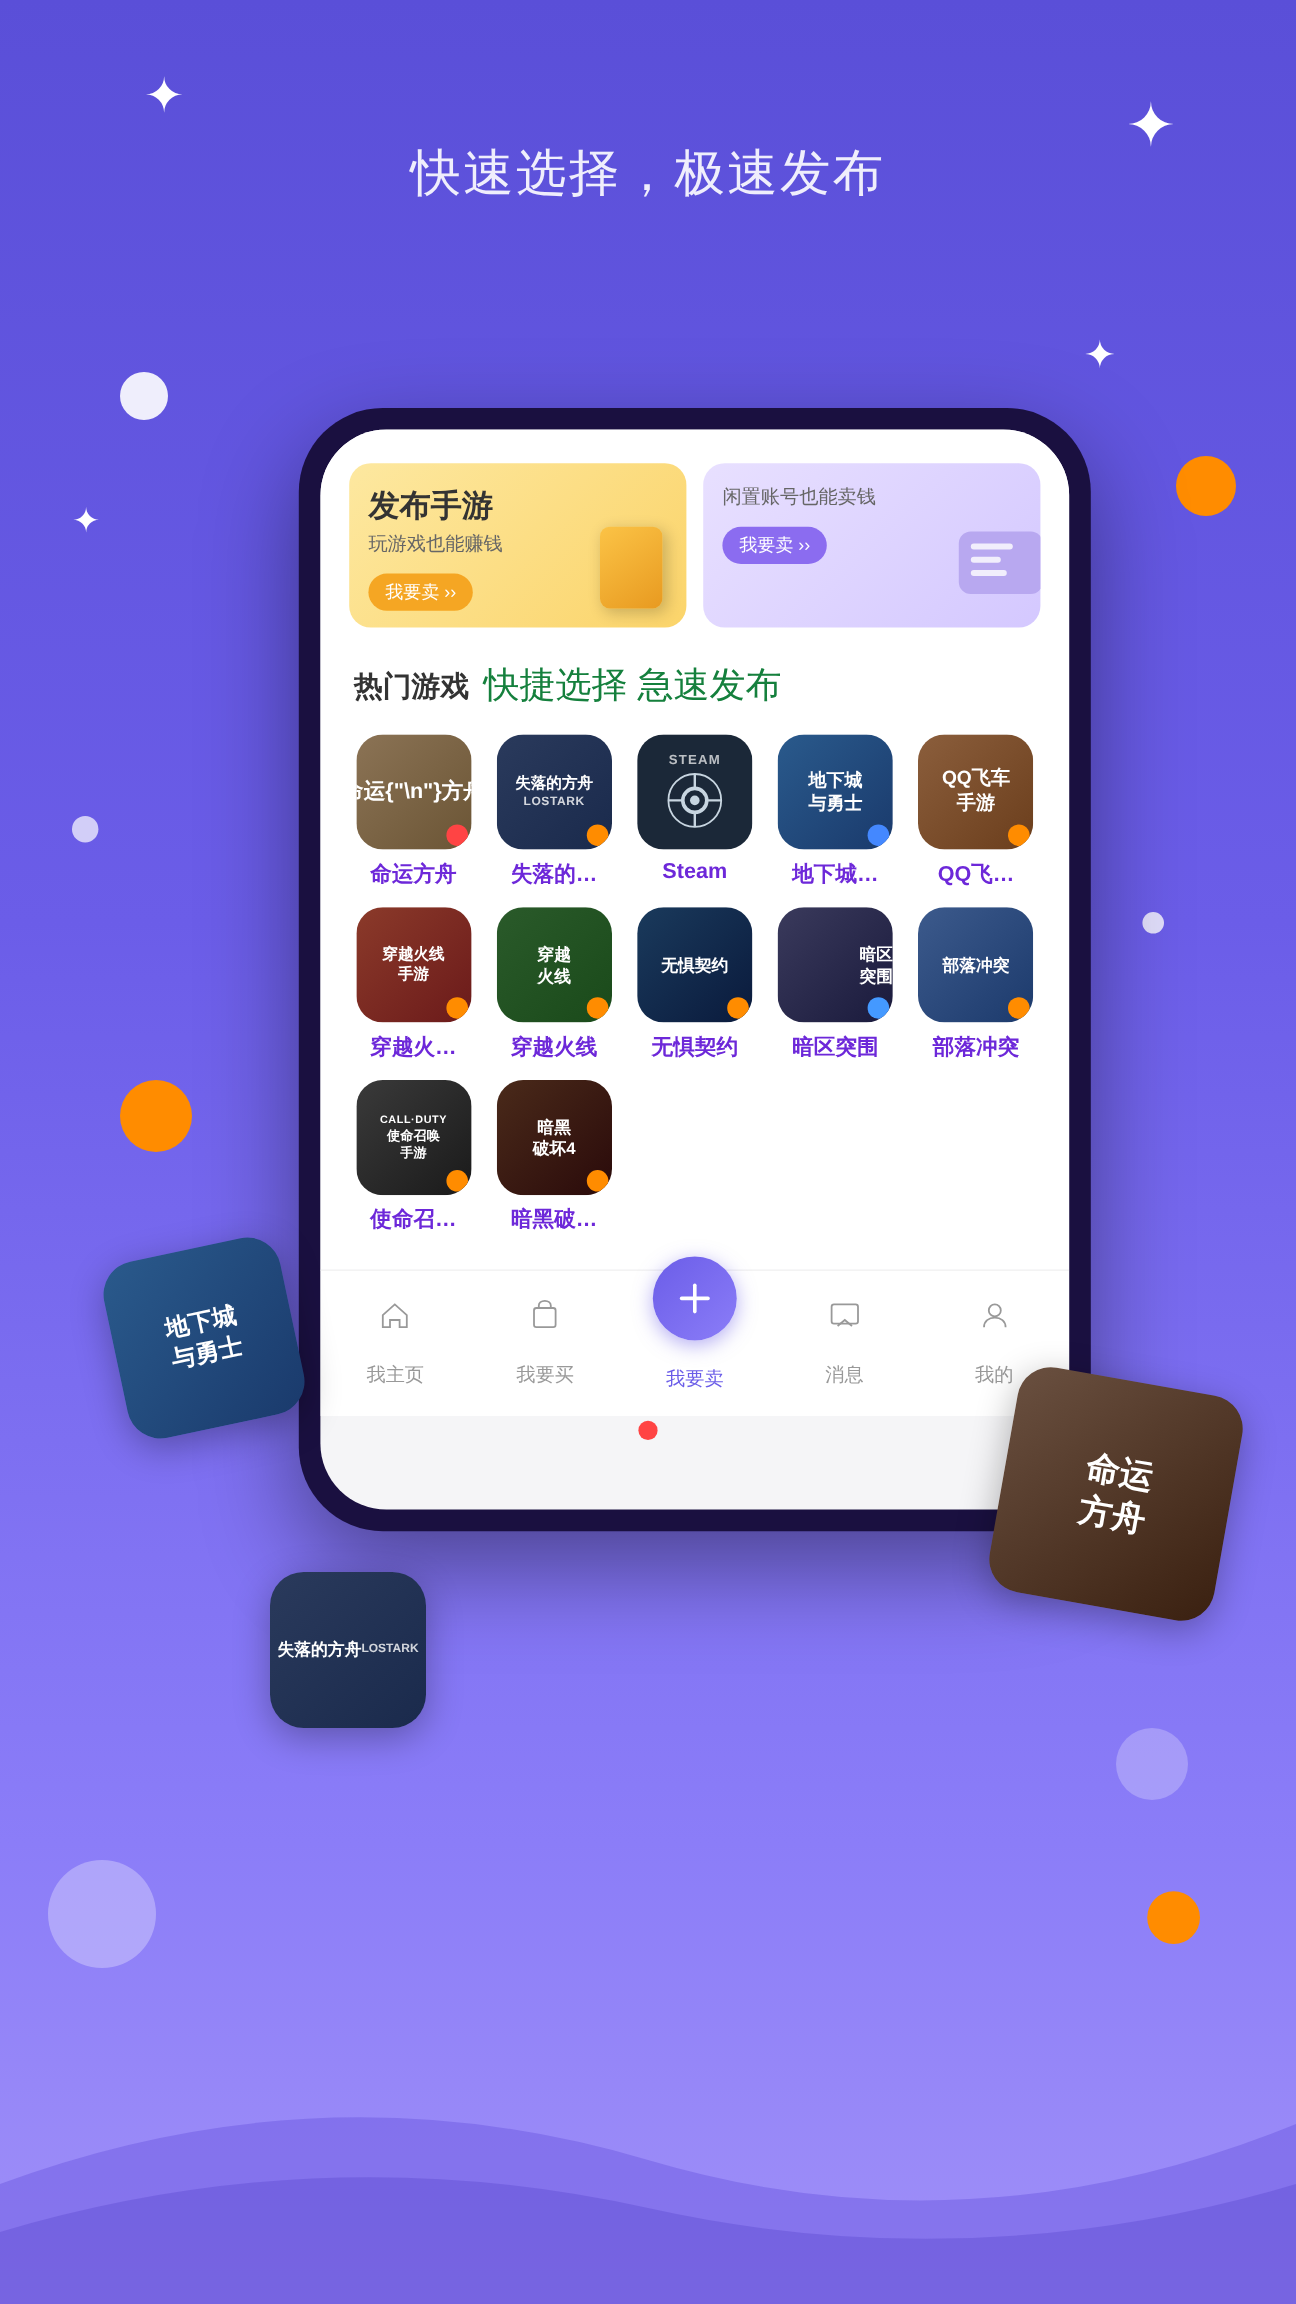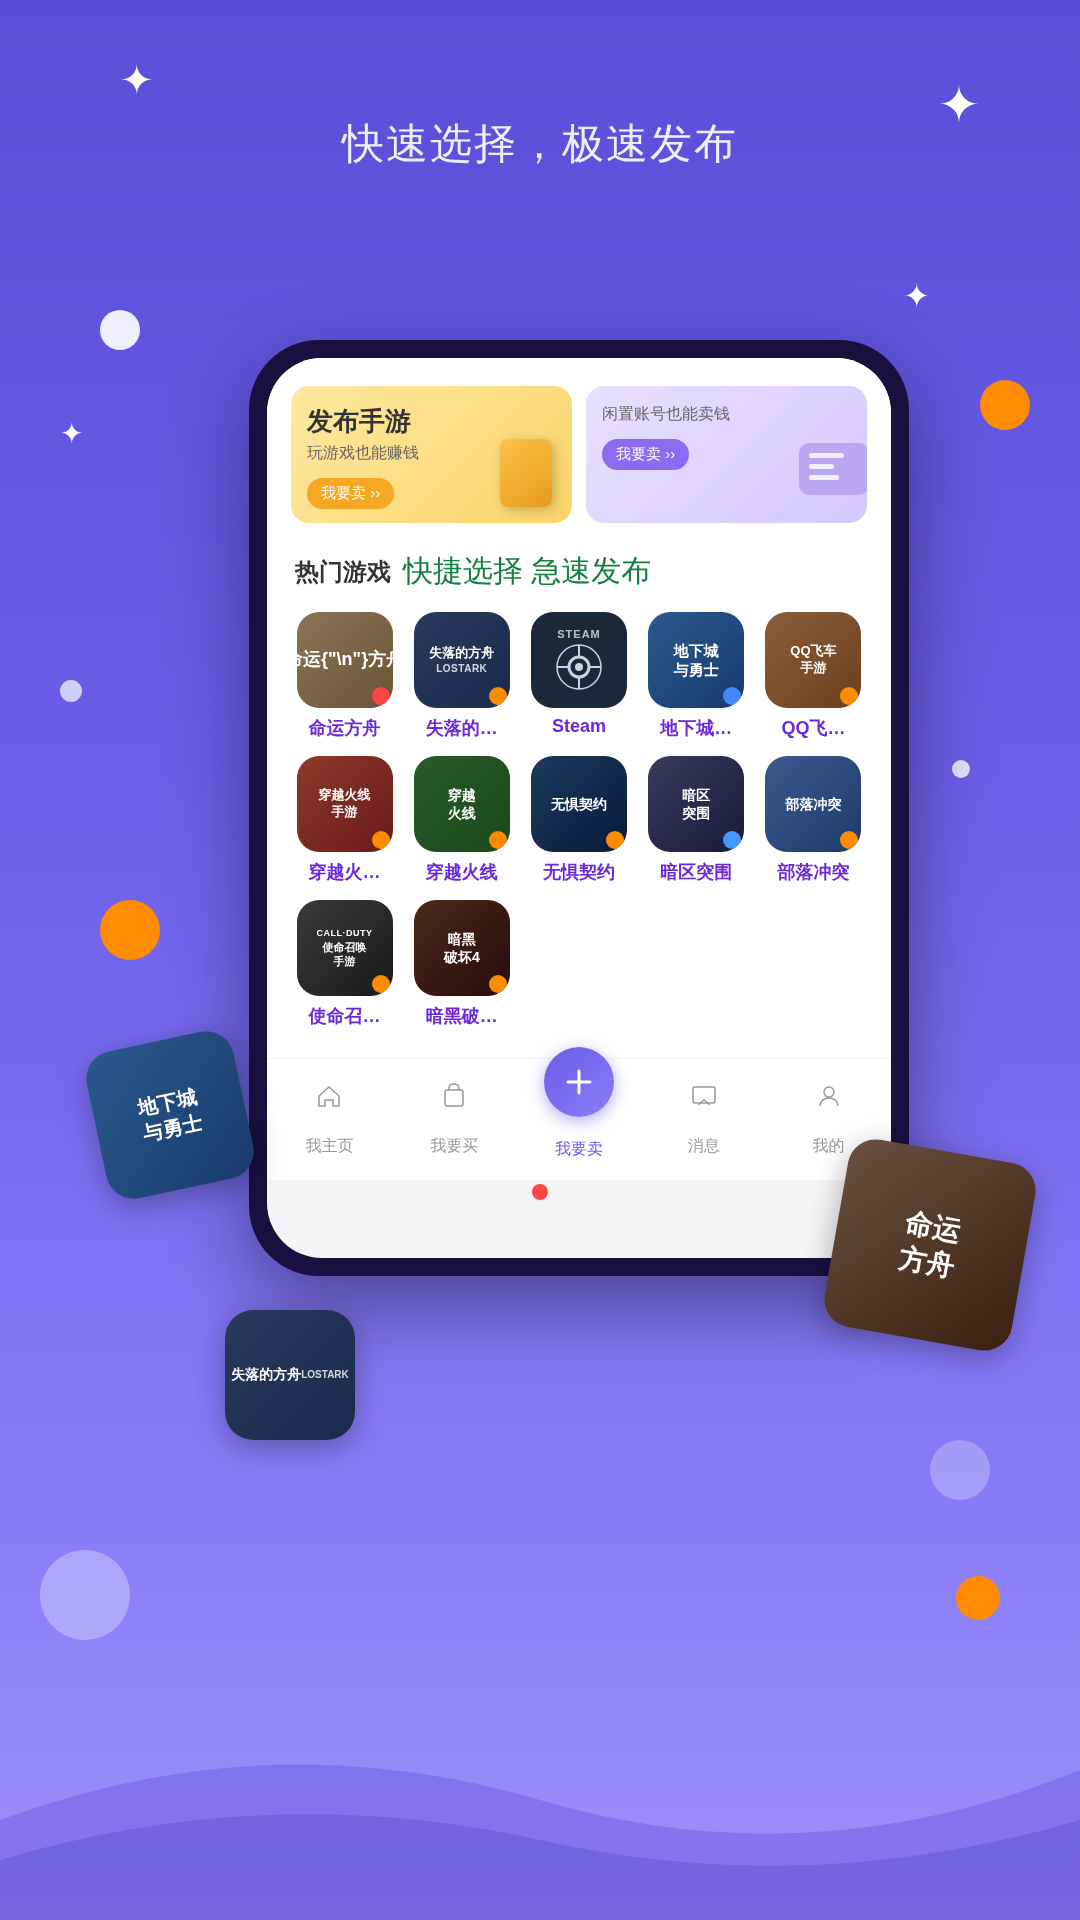--- a/index.html
+++ b/index.html
@@ -234,21 +234,21 @@
 
     
     .icon-mingyun { background: linear-gradient(135deg, #8b7355 0%, #6b5535 100%); }
     .icon-shiluo { background: linear-gradient(135deg, #2a3a5c 0%, #1a2a4c 100%); }
     .icon-steam { background: #1b2838; }
     .icon-dixia { background: linear-gradient(135deg, #2a5a8c 0%, #1a3a6c 100%); }
     .icon-qq { background: linear-gradient(135deg, #8b5e3c 0%, #6b3e1c 100%); }
     .icon-chuanyue1 { background: linear-gradient(135deg, #8b3a2a 0%, #6b1a1a 100%); }
     .icon-chuanyue2 { background: linear-gradient(135deg, #2a5a2a 0%, #1a4a1a 100%); }
     .icon-wujuqiyue { background: linear-gradient(135deg, #1a3a5c 0%, #0a1a3c 100%); }
-    .icon-anqu { background: linear-gradient(135deg, #3a3a5c 0%, #1a1a3c 100%); }
+    .icon-anqu { background: linear-gradient(135deg, #3a3a5c 0%, #1a1a3c 100%); align-items: flex-end; }
     .icon-buluo { background: linear-gradient(135deg, #3c5a8c 0%, #1c3a6c 100%); }
     .icon-shiming { background: linear-gradient(135deg, #3a3a3a 0%, #1a1a1a 100%); }
     .icon-anhei { background: linear-gradient(135deg, #4a2a1a 0%, #2a0a0a 100%); }
 
     
     .bottom-nav {
       background: white;
       display: flex;
       justify-content: space-around;
       align-items: center;
@@ -429,21 +429,21 @@
                 <div>地下城</div>
                 <div>与勇士</div>
               </div>
               <div class="game-badge blue"></div>
             </div>
             <div class="game-name">地下城…</div>
           </div>
 
           <div class="game-item">
             <div class="game-icon-wrap">
-              <div class="game-icon icon-qq" style="font-size:13px;line-height:1.3;text-align:center;flex-direction:column;">
+              <div class="game-icon icon-qq" style="font-size:16px;line-height:1.3;text-align:center;flex-direction:column;">
                 <div>QQ飞车</div>
                 <div>手游</div>
               </div>
               <div class="game-badge orange"></div>
             </div>
             <div class="game-name">QQ飞…</div>
           </div>
 
           <div class="game-item">
             <div class="game-icon-wrap">

